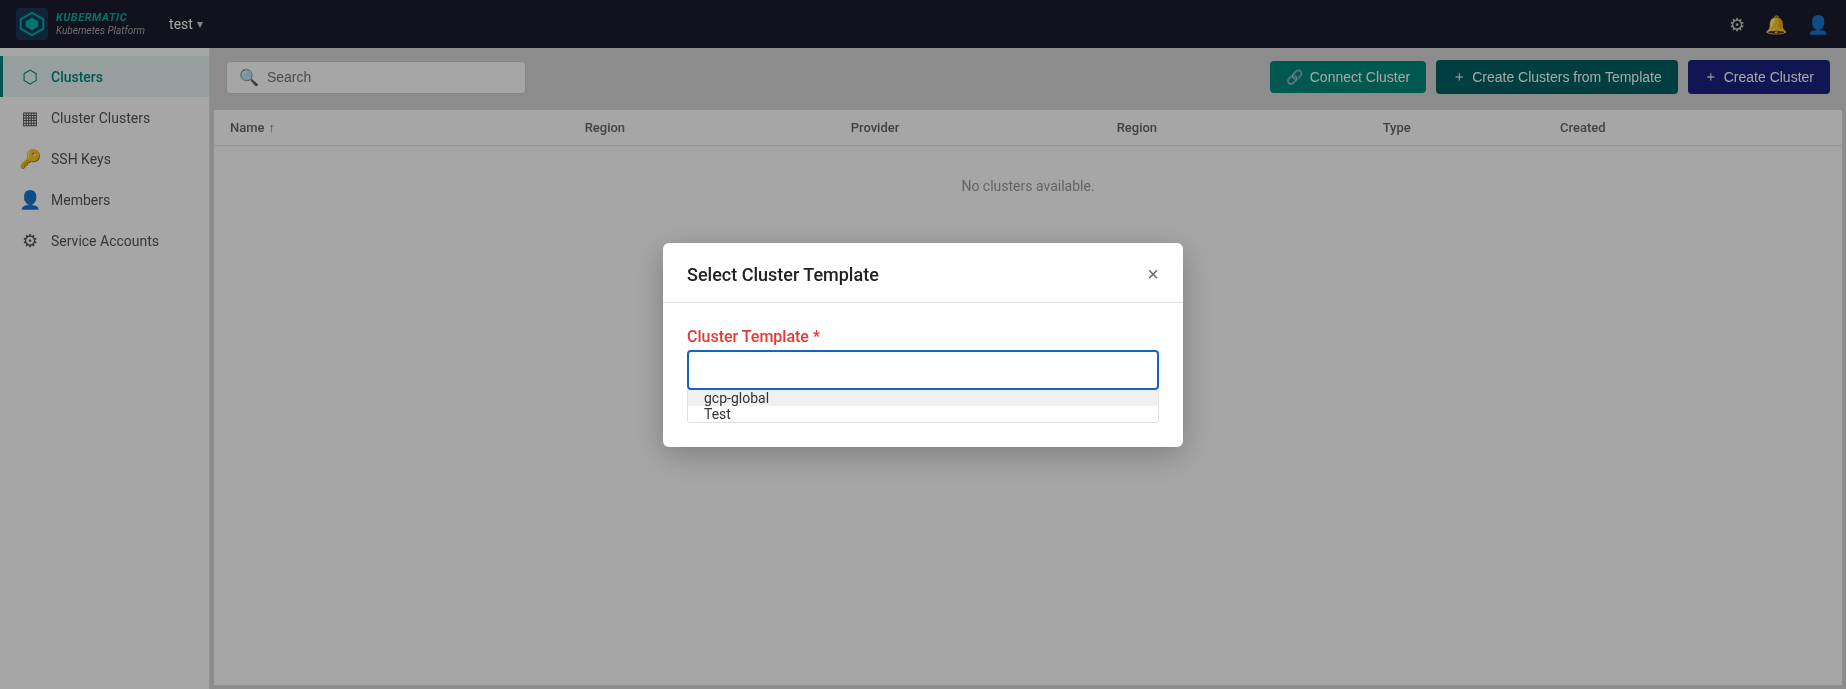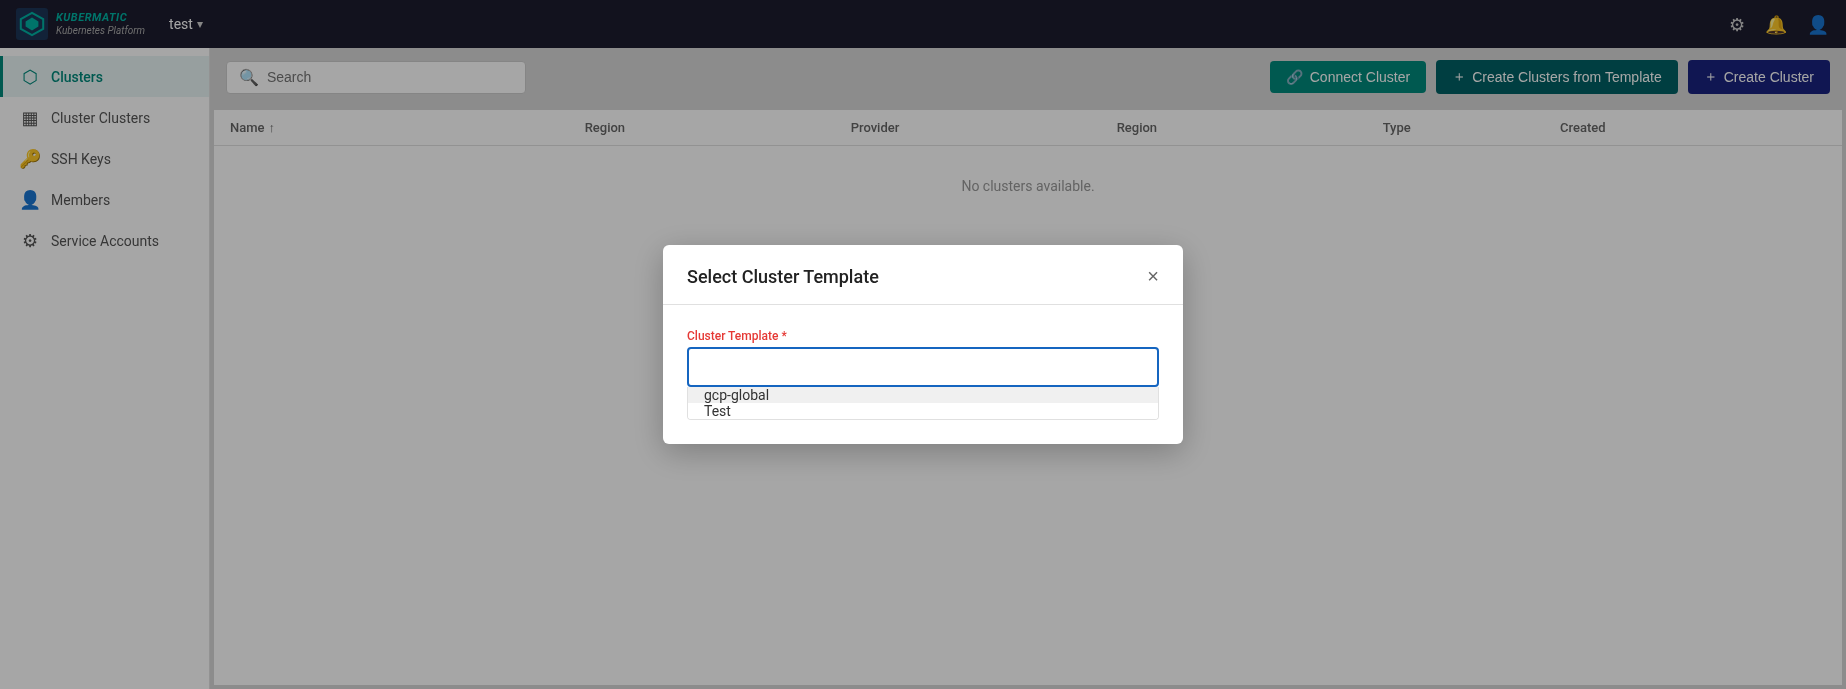--- a/index.html
+++ b/index.html
@@ -95,21 +95,21 @@
       overflow: hidden;
     }
     .modal-header {
       display: flex; align-items: center; justify-content: space-between;
       padding: 20px 24px 16px 24px; border-bottom: 1px solid #e0e0e0;
     }
     .modal-title { font-size: 18px; font-weight: 500; color: #222; }
     .modal-close { font-size: 20px; color: #666; cursor: pointer; background: none; border: none; }
     .modal-body { padding: 24px 24px 0 24px; }
     .field-label {
-      font-size: 12px; color: #1565c0; font-weight: 500; margin-bottom: 4px;
+      font-size: 16px; color: #1565c0; font-weight: 500; margin-bottom: 4px;
     }
     .field-label span { color: #e53935; }
     .template-input {
       width: 100%; border: 2px solid #1565c0; border-radius: 4px;
       padding: 10px 12px; font-size: 14px; outline: none; color: #333;
     }
     .dropdown-list {
       border: 1px solid #e0e0e0; border-top: none;
       border-radius: 0 0 4px 4px; overflow: hidden;
     }

